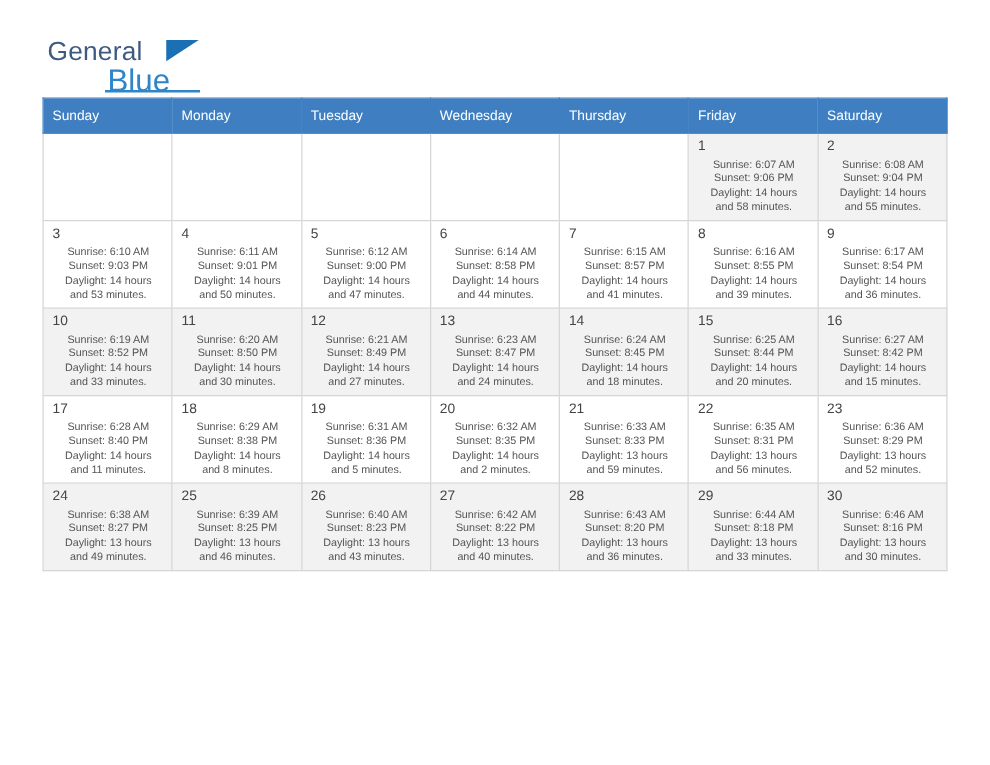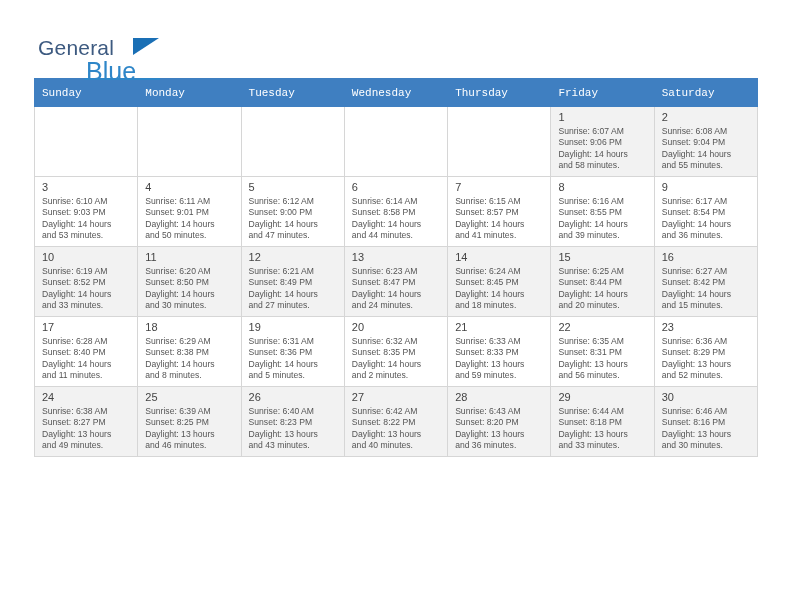--- a/index.html
+++ b/index.html
@@ -18,21 +18,21 @@
     position: relative;
     width: 792px;
     height: 612px;
     box-sizing: border-box;
     padding: 0 34px;
   }
 
   
   .header {
     display: flex;
-    align-items: flex-start;
+    align-items: flex-end;
     justify-content: space-between;
     padding-top: 26px;
     height: 72px;
     box-sizing: border-box;
   }
   .logo {
     position: relative;
     width: 180px;
     height: 52px;
   }
@@ -93,21 +93,20 @@
   }
   .calendar th {
     background: #3f7fc1;
     color: #ffffff;
     font-size: 11px;
     font-weight: normal;
     text-align: left;
     padding: 5px 0 5px 7px;
     height: 17px;
     border: 1px solid #3f7fc1;
-    font-family: Liberation Mono, monospace;
   }
   .calendar td {
     vertical-align: top;
     border: 1px solid #d6d6d6;
     height: 70px;
     padding: 3px 6px 4px 7px;
     box-sizing: border-box;
   }
   .calendar td.shaded {
     background: #f2f2f2;
@@ -118,20 +117,21 @@
   .daynum {
     font-size: 11px;
     color: #444444;
     line-height: 14px;
     margin-bottom: 2px;
   }
   .info {
     font-size: 8.6px;
     color: #555555;
     line-height: 11.3px;
+    text-align: center;
   }
   .info div {
     white-space: nowrap;
   }
 </style>
 </head>
 <body>
 
 <div class="page">
 

